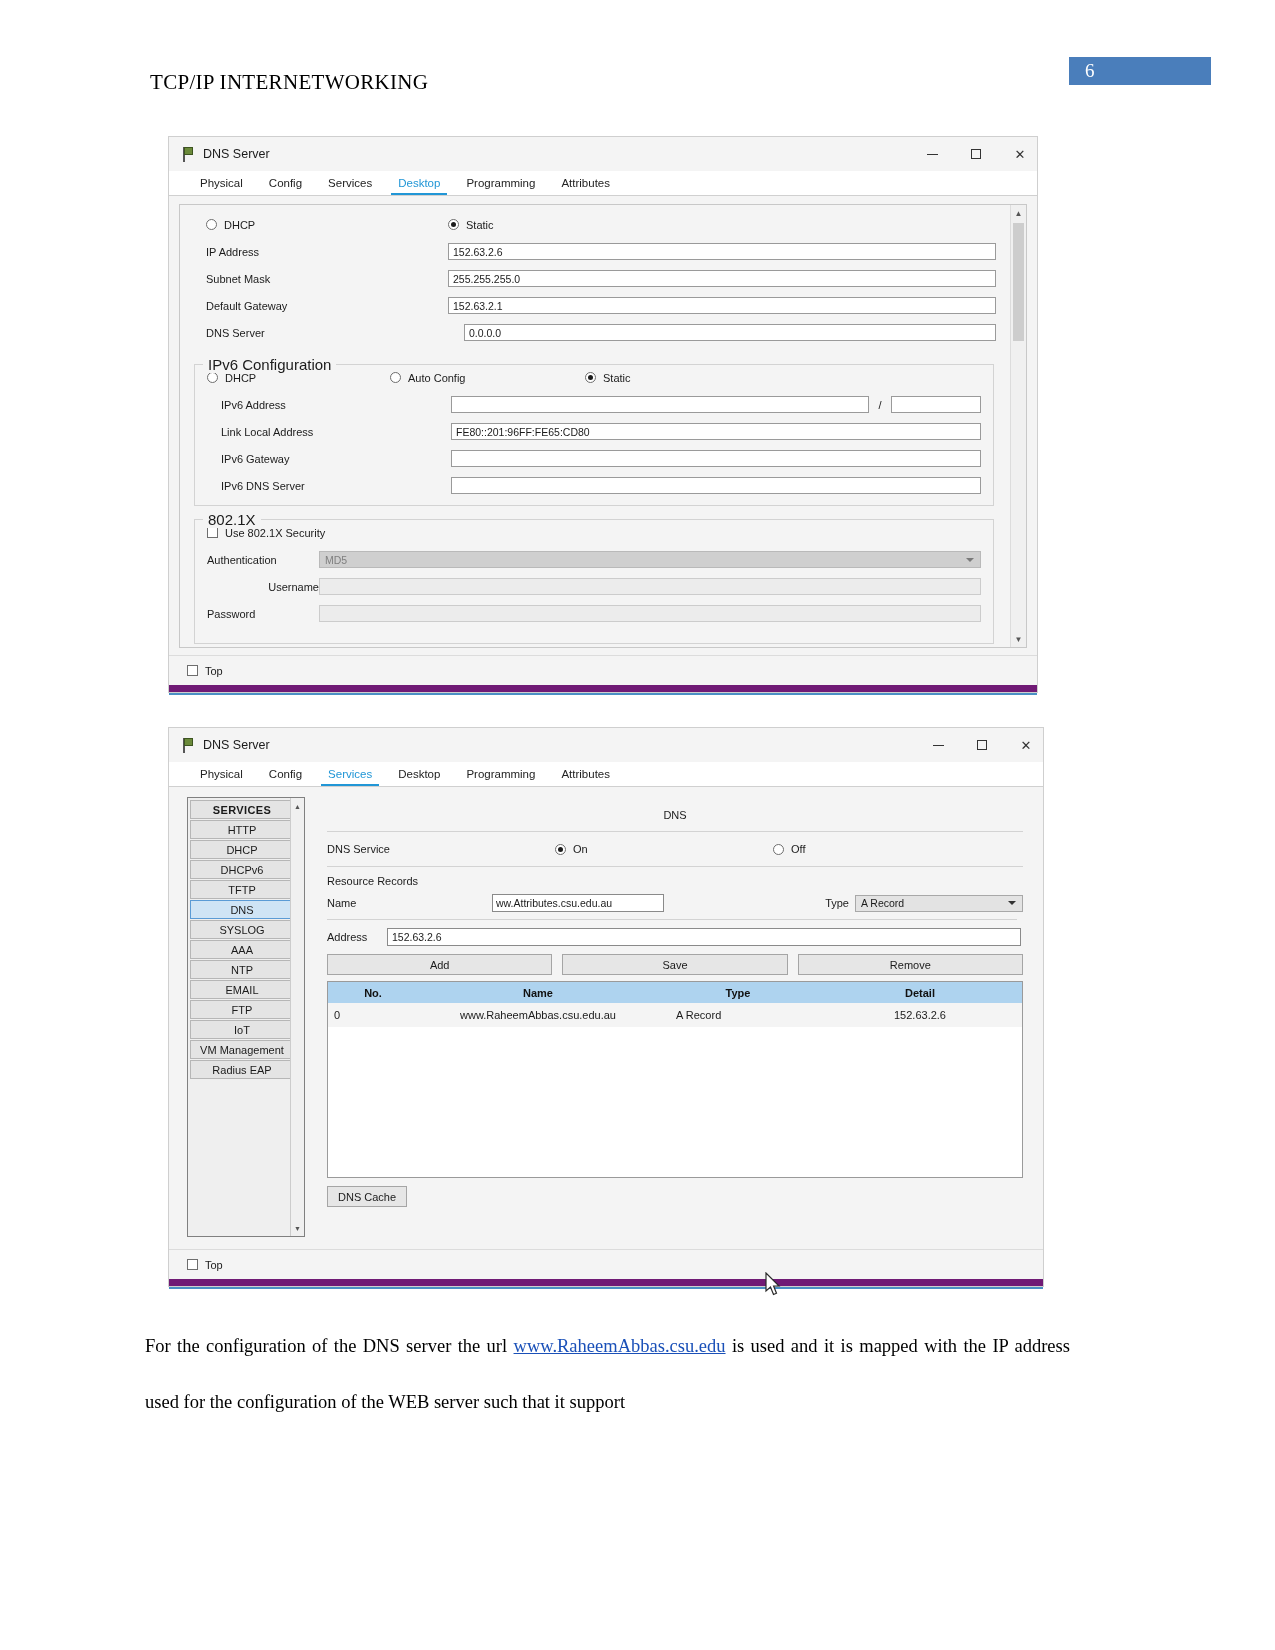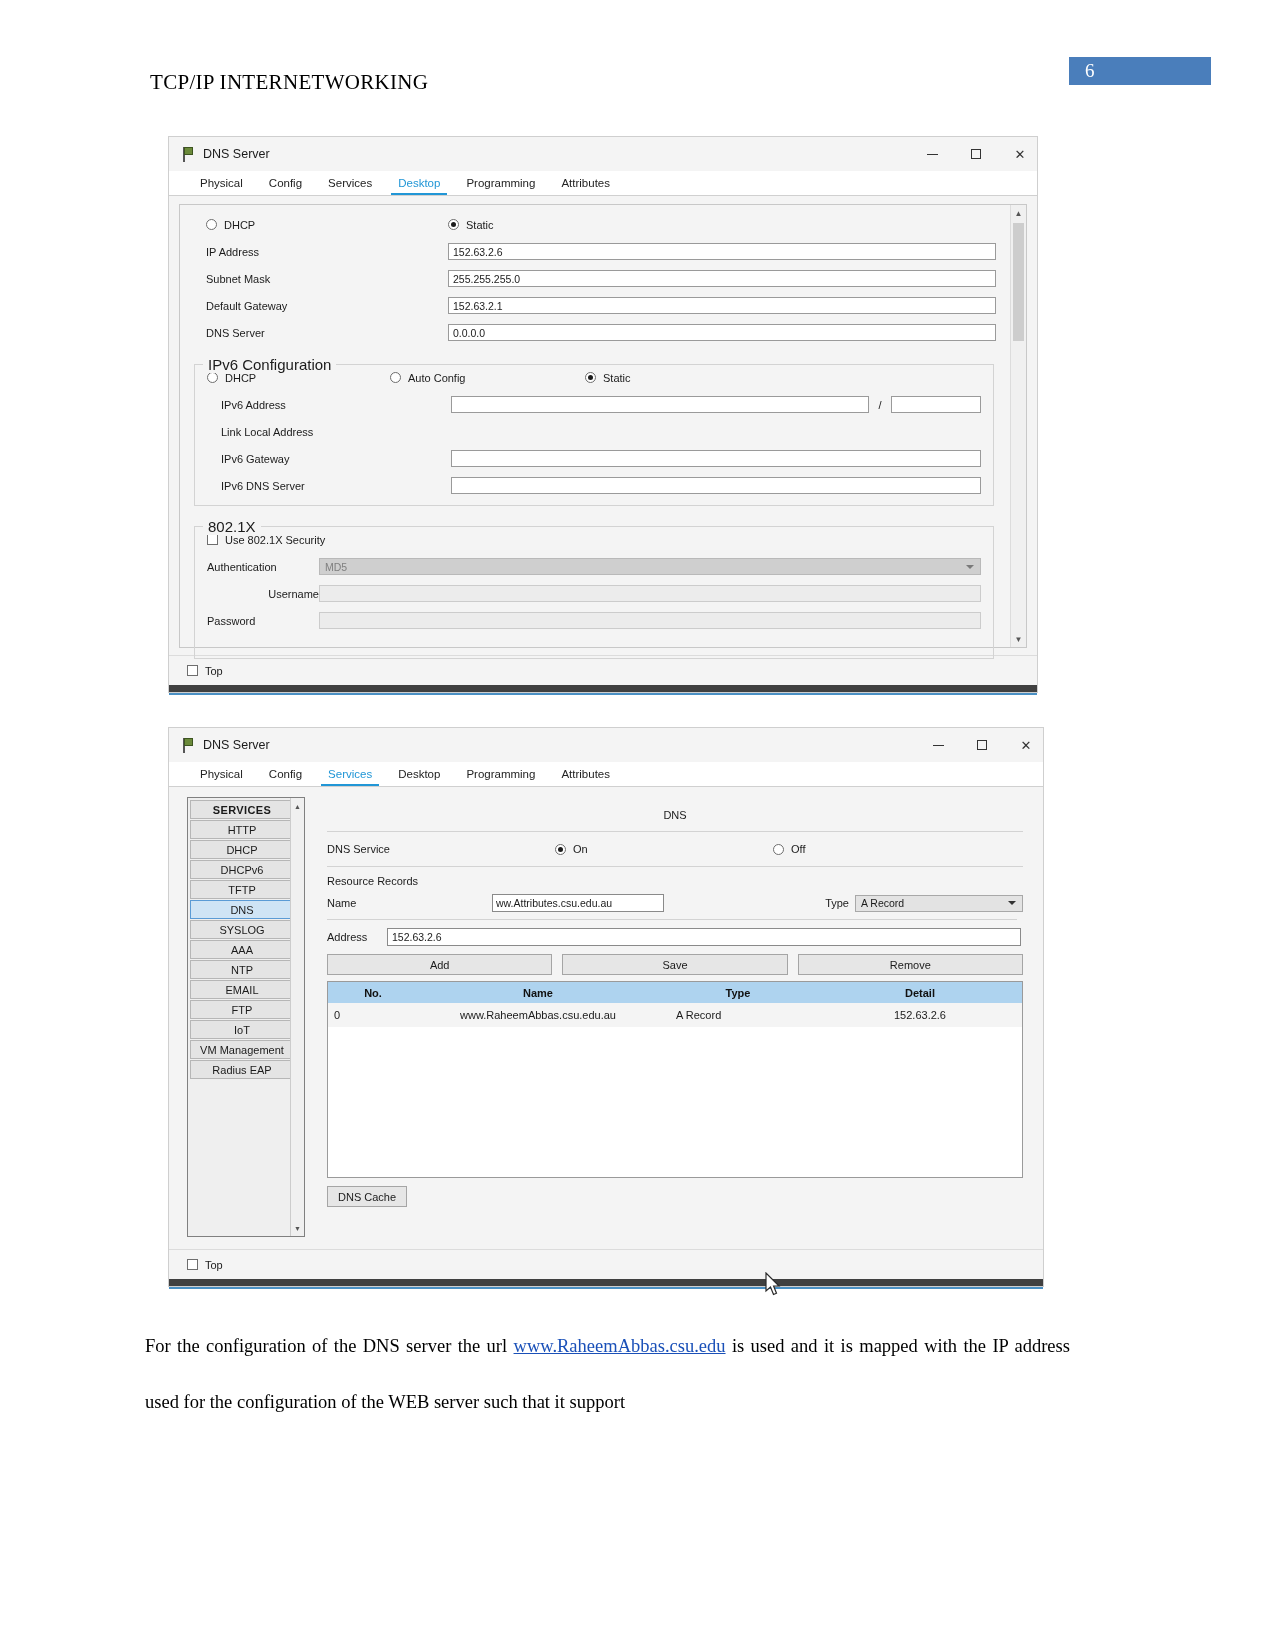--- a/index.html
+++ b/index.html
@@ -27,21 +27,21 @@
     position: absolute; top: 70px; left: 150px;
     font-family: "Liberation Serif", serif;
     font-size: 21px;
     letter-spacing: 0.3px;
     color: #000;
   }
 
   
   .pt-window {
     position: absolute;
-    background: #404040;
+    background: #701a75;
     border: 1px solid #cfcfcf;
     font-family: "Liberation Sans", sans-serif;
   }
   .pt-titlebar {
     height: 34px;
     background: #f4f4f4;
     display: flex; align-items: center;
     padding-left: 12px;
     position: relative;
   }
@@ -325,21 +325,21 @@
         <div class="row">
           <div class="lbl">Subnet Mask</div>
           <div class="txtfield" style="margin-right:12px;">255.255.255.0</div>
         </div>
         <div class="row">
           <div class="lbl">Default Gateway</div>
           <div class="txtfield" style="margin-right:12px;">152.63.2.1</div>
         </div>
         <div class="row">
           <div class="lbl">DNS Server</div>
-          <div class="txtfield" style="margin-right:12px;">0.0.0.0</div>
+          <div class="txtfield" style="margin-right:12px;margin-left:16px;">0.0.0.0</div>
         </div>
 
         <div class="group-box" style="margin-top:18px; padding-bottom:6px;">
           <div class="group-line-right"></div>
           <div class="group-title">IPv6 Configuration</div>
 
           <div class="row" style="margin-top:10px;">
             <div style="width:195px; padding-left:12px;">
               <span class="radio-item">
                 <span class="radio"></span>
@@ -361,32 +361,33 @@
           </div>
 
           <div class="row">
             <div class="lbl" style="width:256px;">IPv6 Address</div>
             <div class="txtfield"></div>
             <div style="width:22px; text-align:center; font-size:11px;">/</div>
             <div class="txtfield" style="flex:none; width:90px; margin-right:12px;"></div>
           </div>
           <div class="row">
             <div class="lbl" style="width:256px;">Link Local Address</div>
+            <div class="txtfield" style="margin-right:12px;">FE80::201:96FF:FE65:CD80</div>
           </div>
           <div class="row">
             <div class="lbl" style="width:256px;">IPv6 Gateway</div>
             <div class="txtfield" style="margin-right:12px;"></div>
           </div>
           <div class="row">
             <div class="lbl" style="width:256px;">IPv6 DNS Server</div>
             <div class="txtfield" style="margin-right:12px;"></div>
           </div>
         </div>
 
-        <div class="group-box" style="margin-top:20px; padding-bottom:24px;">
+        <div class="group-box" style="margin-top:13px; padding-bottom:16px;">
           <div class="group-line-right"></div>
           <div class="group-title">802.1X</div>
 
           <div class="row" style="margin-top:10px;">
             <div style="padding-left:12px;">
               <span class="radio-item">
                 <span class="checkbox"></span>
                 <span>Use 802.1X Security</span>
               </span>
             </div>

